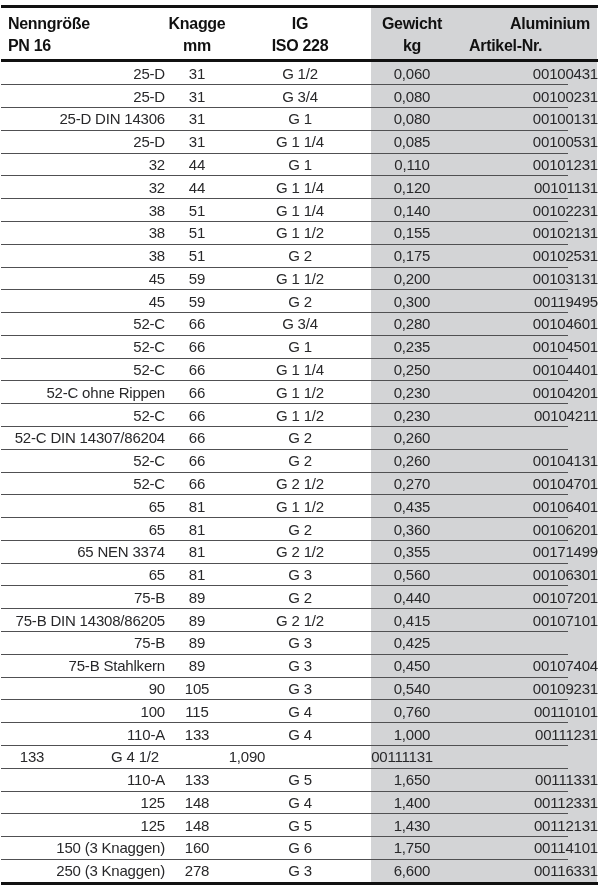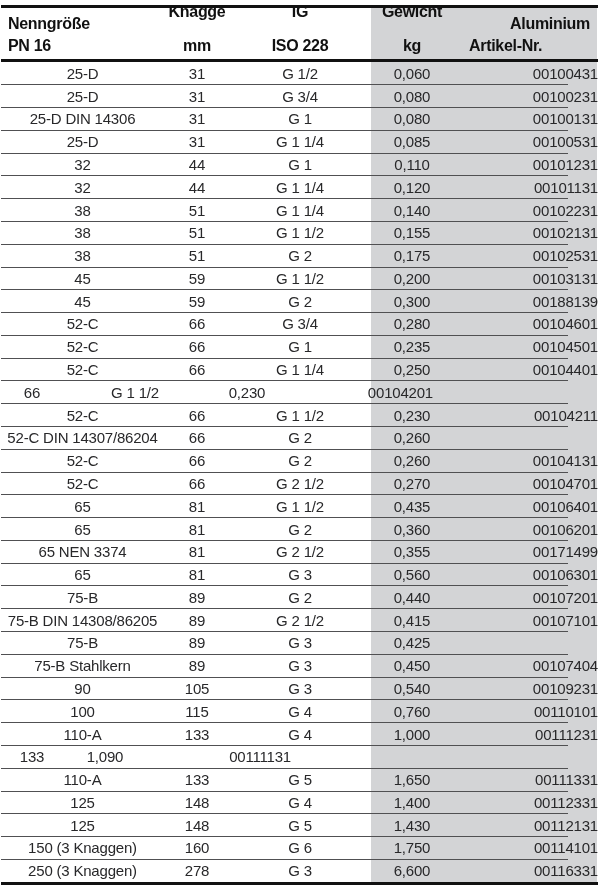--- a/index.html
+++ b/index.html
@@ -45,21 +45,21 @@
     font-weight: bold; font-size: 16px; letter-spacing: -0.3px;
     color: var(--line-black);
   }
   .th div { line-height: 22px; }
   .c1 { width: 165px; }
   .c2 { width: 64px; }
   .c3 { width: 142px; }
   .c4 { width: 82px; }
   .c5 { width: 145px; }
   .th.c1 { padding-left: 8px; text-align: left; }
-  .th.c2, .th.c3, .th.c4 { text-align: center; gap: 12px; }
+  .th.c2, .th.c3, .th.c4 { text-align: center; }
   .th.c5 .l1 { text-align: right; padding-right: 8px; }
   .th.c5 .l2 { text-align: left; padding-left: 16px; }
 
   
   .tbody {
     position: relative; z-index: 1;
     display: flex; flex-direction: column;
     height: 820px;
   }
   .row {
@@ -70,21 +70,21 @@
     color: var(--text-dark);
   }
   .row:not(:last-child)::after {
     content: "";
     position: absolute;
     left: 1px; right: 32px; bottom: -0.5px;
     height: 1px;
     background: var(--separator);
   }
   .td { overflow: hidden; white-space: nowrap; }
-  .td.c1 { padding-left: 0; text-align: center; }
+  .td.c1 { padding-left: 0; text-align: right; }
   .td.c2, .td.c3, .td.c4 { text-align: center; }
   .td.c5 { padding-left: 17px; text-align: right; }
 </style>
 </head>
 <body>
 
 <div class="sheet">
 
   <div class="gray-panel"></div>
 
@@ -194,21 +194,21 @@
     <div class="td c3">G 1 1/2</div>
     <div class="td c4">0,200</div>
     <div class="td c5">00103131</div>
   </div>
 
   <div class="row">
     <div class="td c1">45</div>
     <div class="td c2">59</div>
     <div class="td c3">G 2</div>
     <div class="td c4">0,300</div>
-    <div class="td c5">00188139</div>
+    <div class="td c5">00119495</div>
   </div>
 
   <div class="row">
     <div class="td c1">52-C</div>
     <div class="td c2">66</div>
     <div class="td c3">G 3/4</div>
     <div class="td c4">0,280</div>
     <div class="td c5">00104601</div>
   </div>
 
@@ -222,20 +222,21 @@
 
   <div class="row">
     <div class="td c1">52-C</div>
     <div class="td c2">66</div>
     <div class="td c3">G 1 1/4</div>
     <div class="td c4">0,250</div>
     <div class="td c5">00104401</div>
   </div>
 
   <div class="row">
+    <div class="td c1">52-C ohne Rippen</div>
     <div class="td c2">66</div>
     <div class="td c3">G 1 1/2</div>
     <div class="td c4">0,230</div>
     <div class="td c5">00104201</div>
   </div>
 
   <div class="row">
     <div class="td c1">52-C</div>
     <div class="td c2">66</div>
     <div class="td c3">G 1 1/2</div>
@@ -348,20 +349,21 @@
   <div class="row">
     <div class="td c1">110-A</div>
     <div class="td c2">133</div>
     <div class="td c3">G 4</div>
     <div class="td c4">1,000</div>
     <div class="td c5">00111231</div>
   </div>
 
   <div class="row">
     <div class="td c2">133</div>
+    <div class="td c3">G 4 1/2</div>
     <div class="td c4">1,090</div>
     <div class="td c5">00111131</div>
   </div>
 
   <div class="row">
     <div class="td c1">110-A</div>
     <div class="td c2">133</div>
     <div class="td c3">G 5</div>
     <div class="td c4">1,650</div>
     <div class="td c5">00111331</div>

